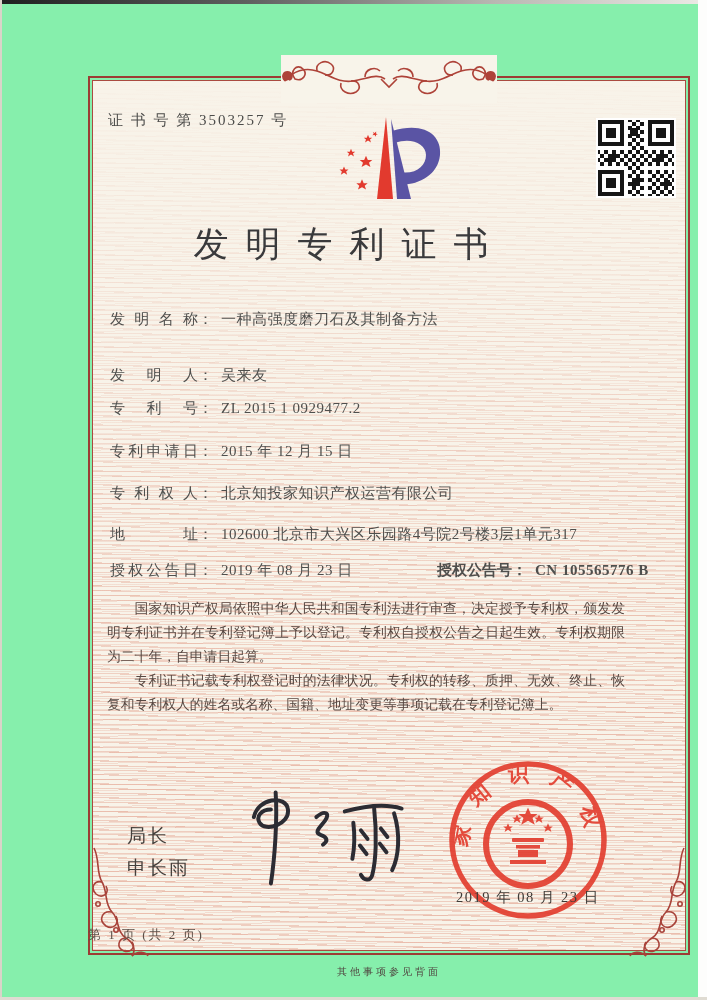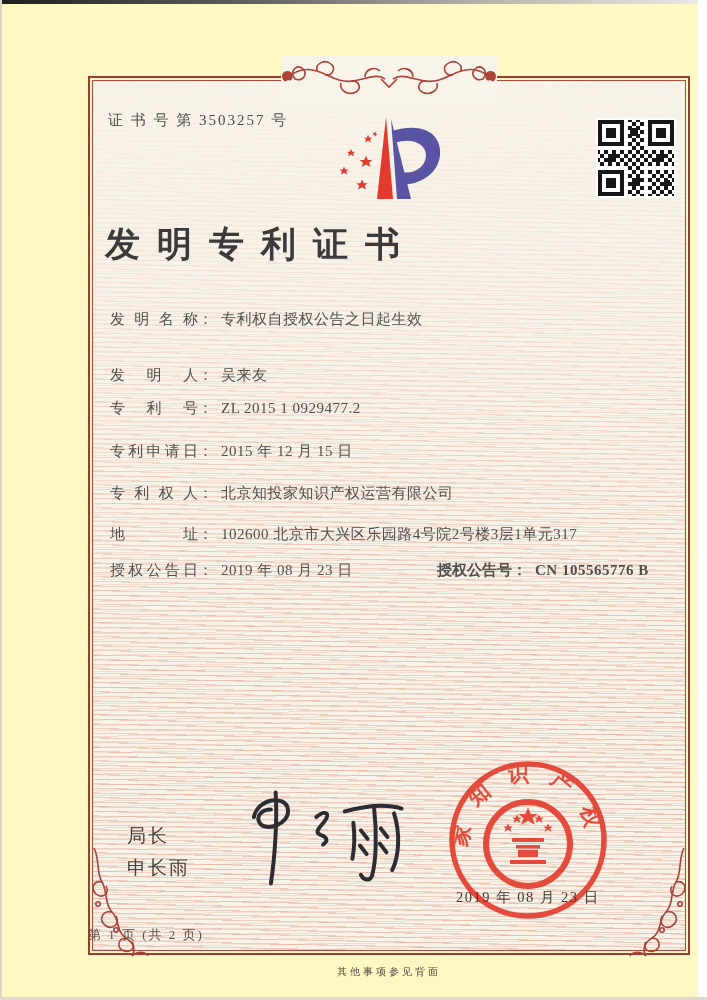--- a/index.html
+++ b/index.html
@@ -1,18 +1,18 @@
 <!DOCTYPE html>
 <html><head>
 <meta charset="utf-8">
 <style>
   html,body { margin:0; padding:0; background:#e9e9e6; }
   .page {
     position:relative; width:707px; height:1000px; margin:0 auto;
-    background:#fef9c3; overflow:hidden;
+    background:#86efac; overflow:hidden;
     font-family:"Liberation Serif","DejaVu Serif",serif;
   }
   .abs { position:absolute; }
   
   .scan-top   { top:0; left:0; right:0; height:4px;
                 background:linear-gradient(90deg,#1f1f1f,#5f5f5f 35%,#b9b7b2 70%,#eceae6); }
   .scan-left  { top:0; left:0; width:2px; height:100%; background:#d9d4c9; }
   .scan-right { top:0; right:0; width:9px; height:100%; background:#fdfdfc; }
   .scan-bottom{ left:0; right:0; bottom:0; height:3px; background:#dfdbd2; }
   
@@ -28,21 +28,21 @@
       #f8f3e9;
   }
   .top-ornament { left:281px; top:55px; width:216px; height:48px; background:#f8f4ea; }
   .corner { width:64px; height:112px; }
   .corner-bl { left:86px; top:846px; }
   .corner-br { left:628px; top:846px; transform:scaleX(-1); }
   
   .cert-no { left:108px; top:111px; font-size:15px; letter-spacing:2px; color:#4c4c4a; white-space:nowrap; }
   .logo { left:338px; top:113px; width:128px; height:100px; }
   .qr   { left:596px; top:118px; width:80px; height:80px; }
-  .title{ left:88px; top:221px; width:506px; text-align:left; font-weight:bold;
+  .title{ left:88px; top:221px; width:506px; text-align:center; font-weight:normal;
           font-size:35px; letter-spacing:17px; padding-left:17px; box-sizing:border-box; color:#3a3a3c; }
   .row  { left:110px; font-size:15px; color:#4f4f4d; white-space:nowrap; }
   .row .lbl { display:inline-block; width:88px; text-align:justify; text-align-last:justify; }
   .row .val { margin-left:8px; letter-spacing:.5px; }
   .row .grp2 { position:absolute; left:327px; top:0;font-weight:bold; }
   .r0{top:310px}.r1{top:366px}.r2{top:399px}.r3{top:442px}.r4{top:484px}.r5{top:525px}.r6{top:561px; width:560px;}
   .paras { left:107px; top:597px; width:518px; font-size:13.8px; line-height:24px;
            color:#574842; text-align:justify; }
   .paras p { margin:0; text-indent:2em; }
   .signer { left:127px; top:820px; font-size:19px; color:#45403c; line-height:32px; letter-spacing:2px; }
@@ -155,21 +155,21 @@
       <rect x="60" y="36" width="8" height="8" fill="#161616"></rect>
       <rect x="12" y="36" width="8" height="8" fill="#161616"></rect>
       <rect x="36" y="60" width="8" height="8" fill="#161616"></rect>
       <rect x="68" y="62" width="6" height="6" fill="#161616"></rect>
     </svg>
   </div>
 
   <div class="abs title">发明专利证书</div>
 
   <div class="abs row r0">
-    <span class="lbl">发明名称</span><span class="colon">：</span><span class="val">专利权自授权公告之日起生效</span>
+    <span class="lbl">发明名称</span><span class="colon">：</span><span class="val">一种高强度磨刀石及其制备方法</span>
   </div>
   <div class="abs row r1">
     <span class="lbl">发明人</span><span class="colon">：</span><span class="val">吴来友</span>
   </div>
   <div class="abs row r2">
     <span class="lbl">专利号</span><span class="colon">：</span><span class="val">ZL 2015 1 0929477.2</span>
   </div>
   <div class="abs row r3">
     <span class="lbl">专利申请日</span><span class="colon">：</span><span class="val">2015 年 12 月 15 日</span>
   </div>
@@ -181,20 +181,24 @@
   </div>
   <div class="abs row r6">
     <span>
       <span class="lbl">授权公告日</span><span class="colon">：</span><span class="val">2019 年 08 月 23 日</span>
     </span>
     <span class="grp2">
       <span>授权公告号</span><span class="colon">：</span><span class="val">CN 105565776 B</span>
     </span>
   </div>
 
+  <div class="abs paras">
+    <p>国家知识产权局依照中华人民共和国专利法进行审查，决定授予专利权，颁发发明专利证书并在专利登记簿上予以登记。专利权自授权公告之日起生效。专利权期限为二十年，自申请日起算。</p>
+    <p>专利证书记载专利权登记时的法律状况。专利权的转移、质押、无效、终止、恢复和专利权人的姓名或名称、国籍、地址变更等事项记载在专利登记簿上。</p>
+  </div>
 
   <div class="abs signer">
     <div>局长</div>
     <div>申长雨</div>
   </div>
 
   <div class="abs signature">
     <svg width="180" height="108" viewBox="0 0 190 110">
       <g stroke="#2c2c33" stroke-width="4.2" fill="none" stroke-linecap="round">
         <path d="M22,34 C26,14 56,10 58,26 C60,42 34,50 28,40 C24,33 30,26 40,26"></path>

